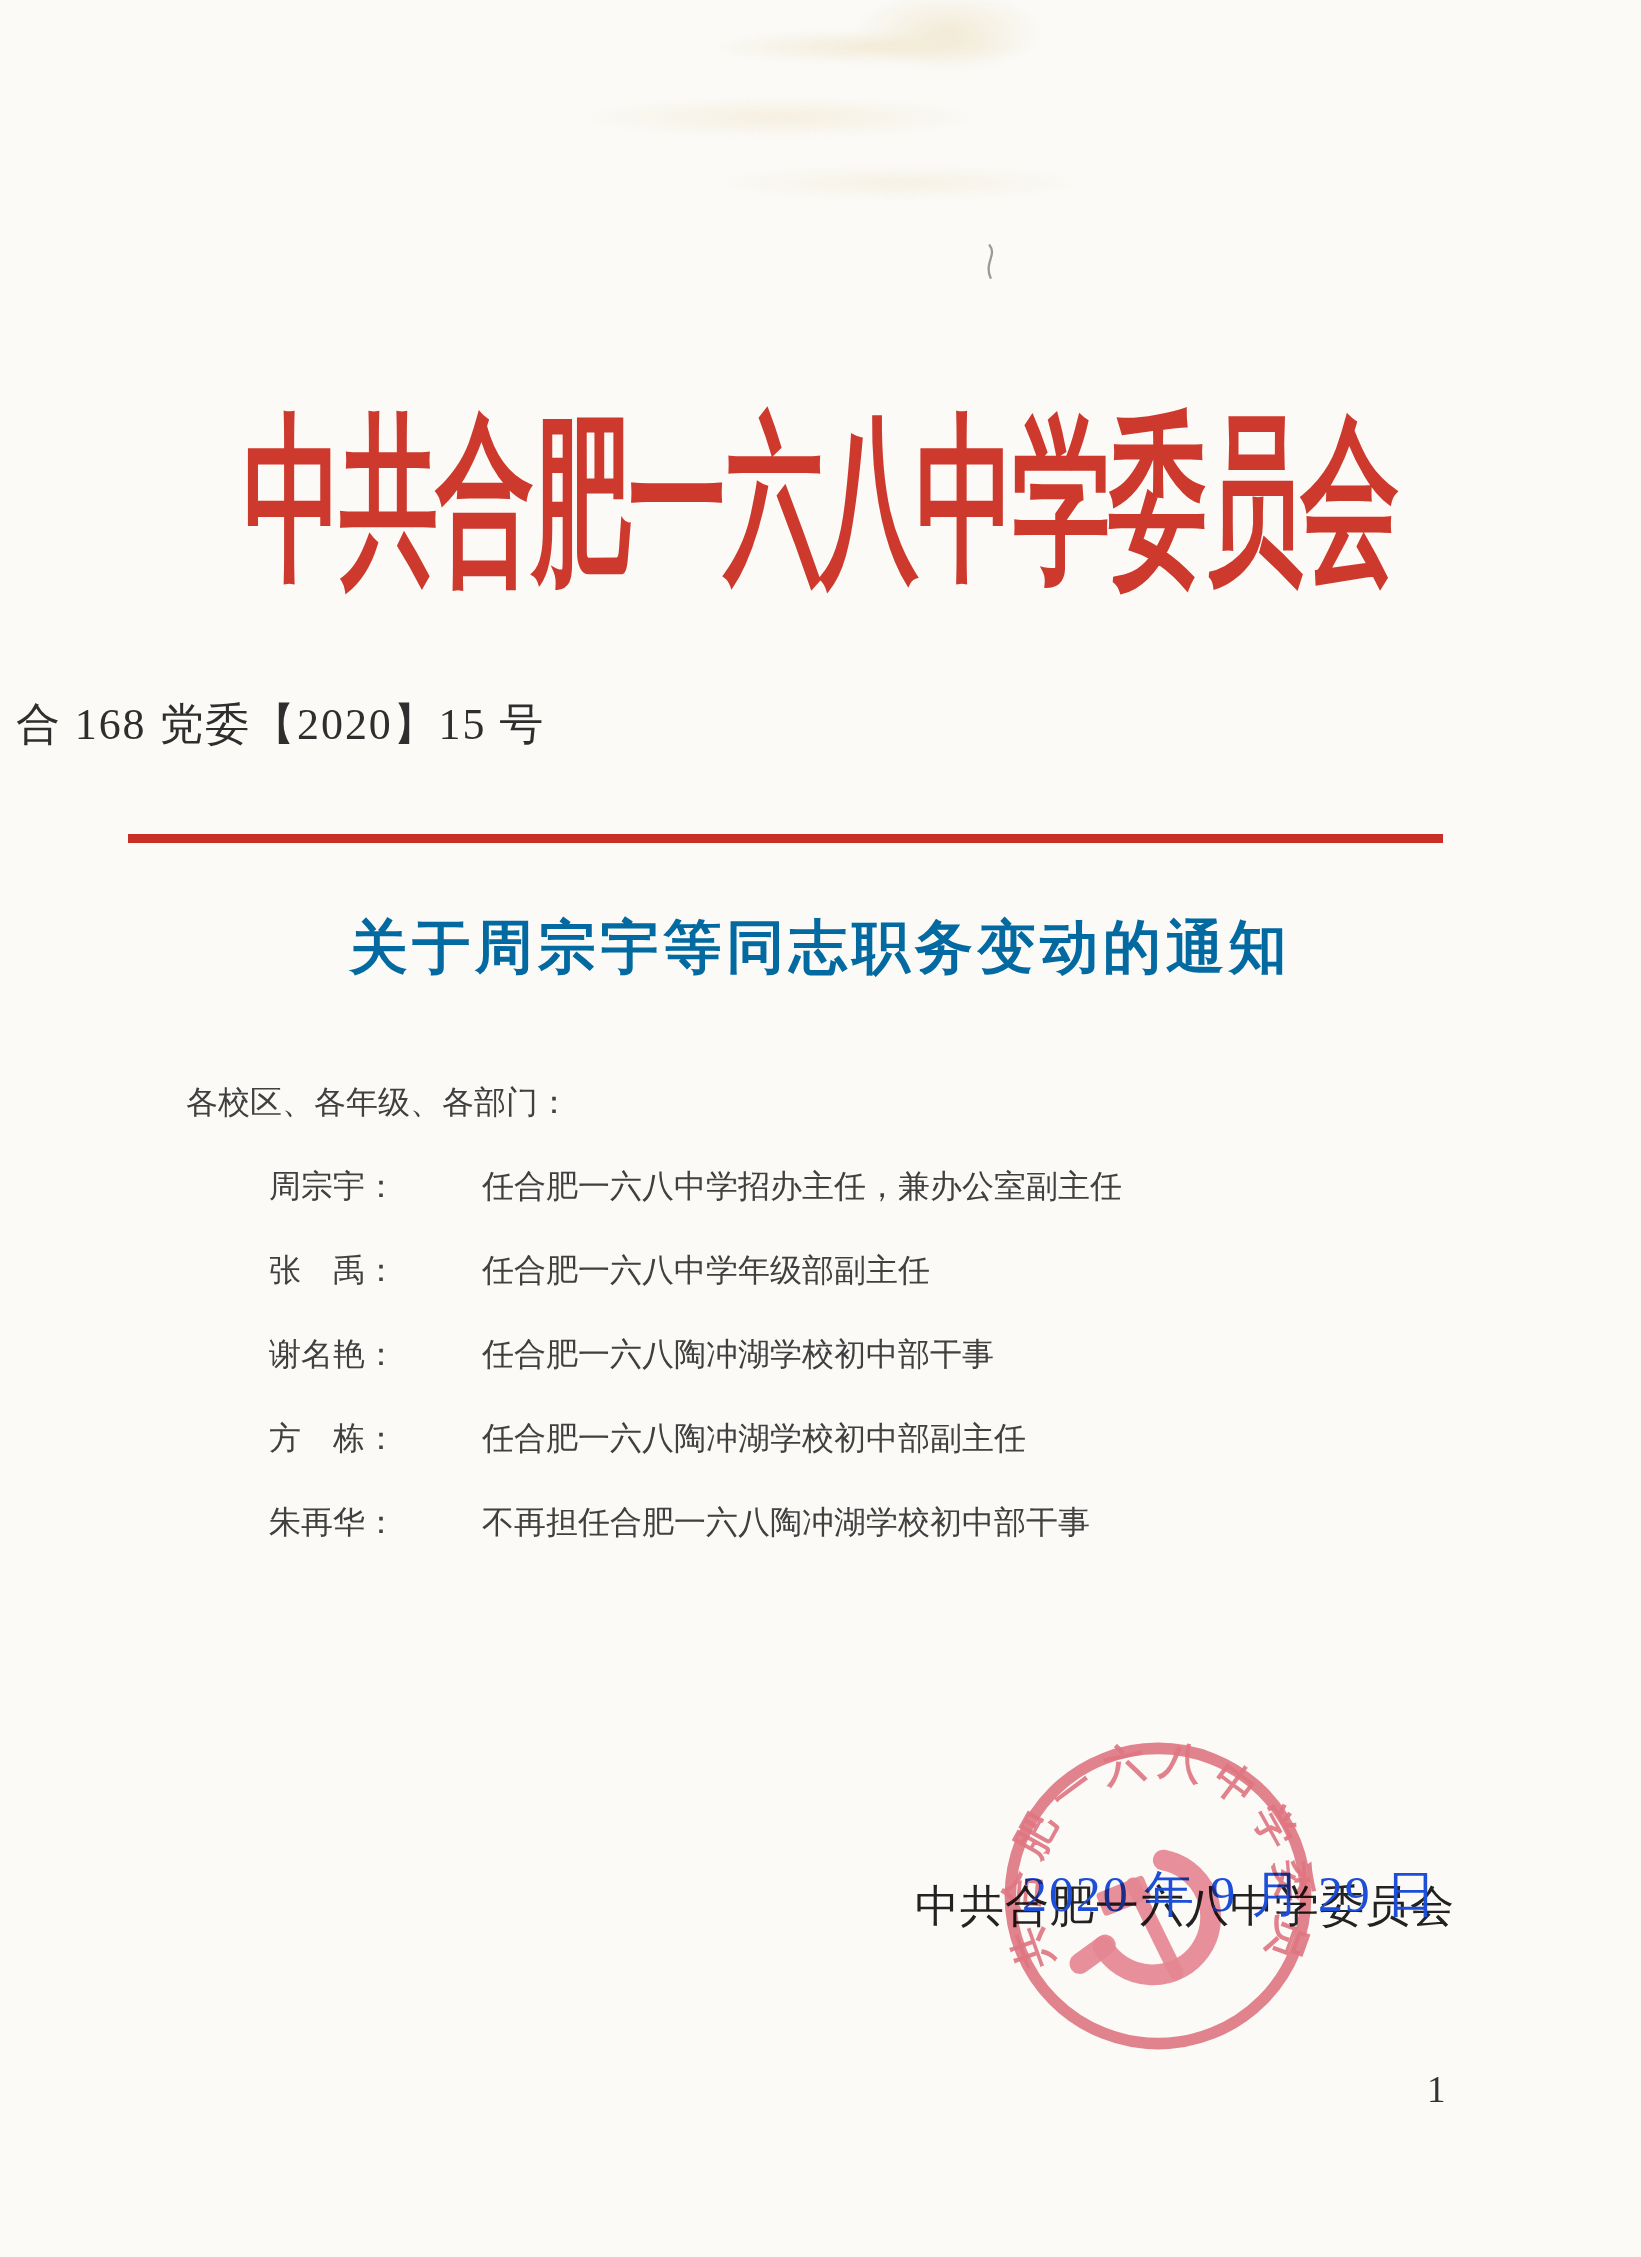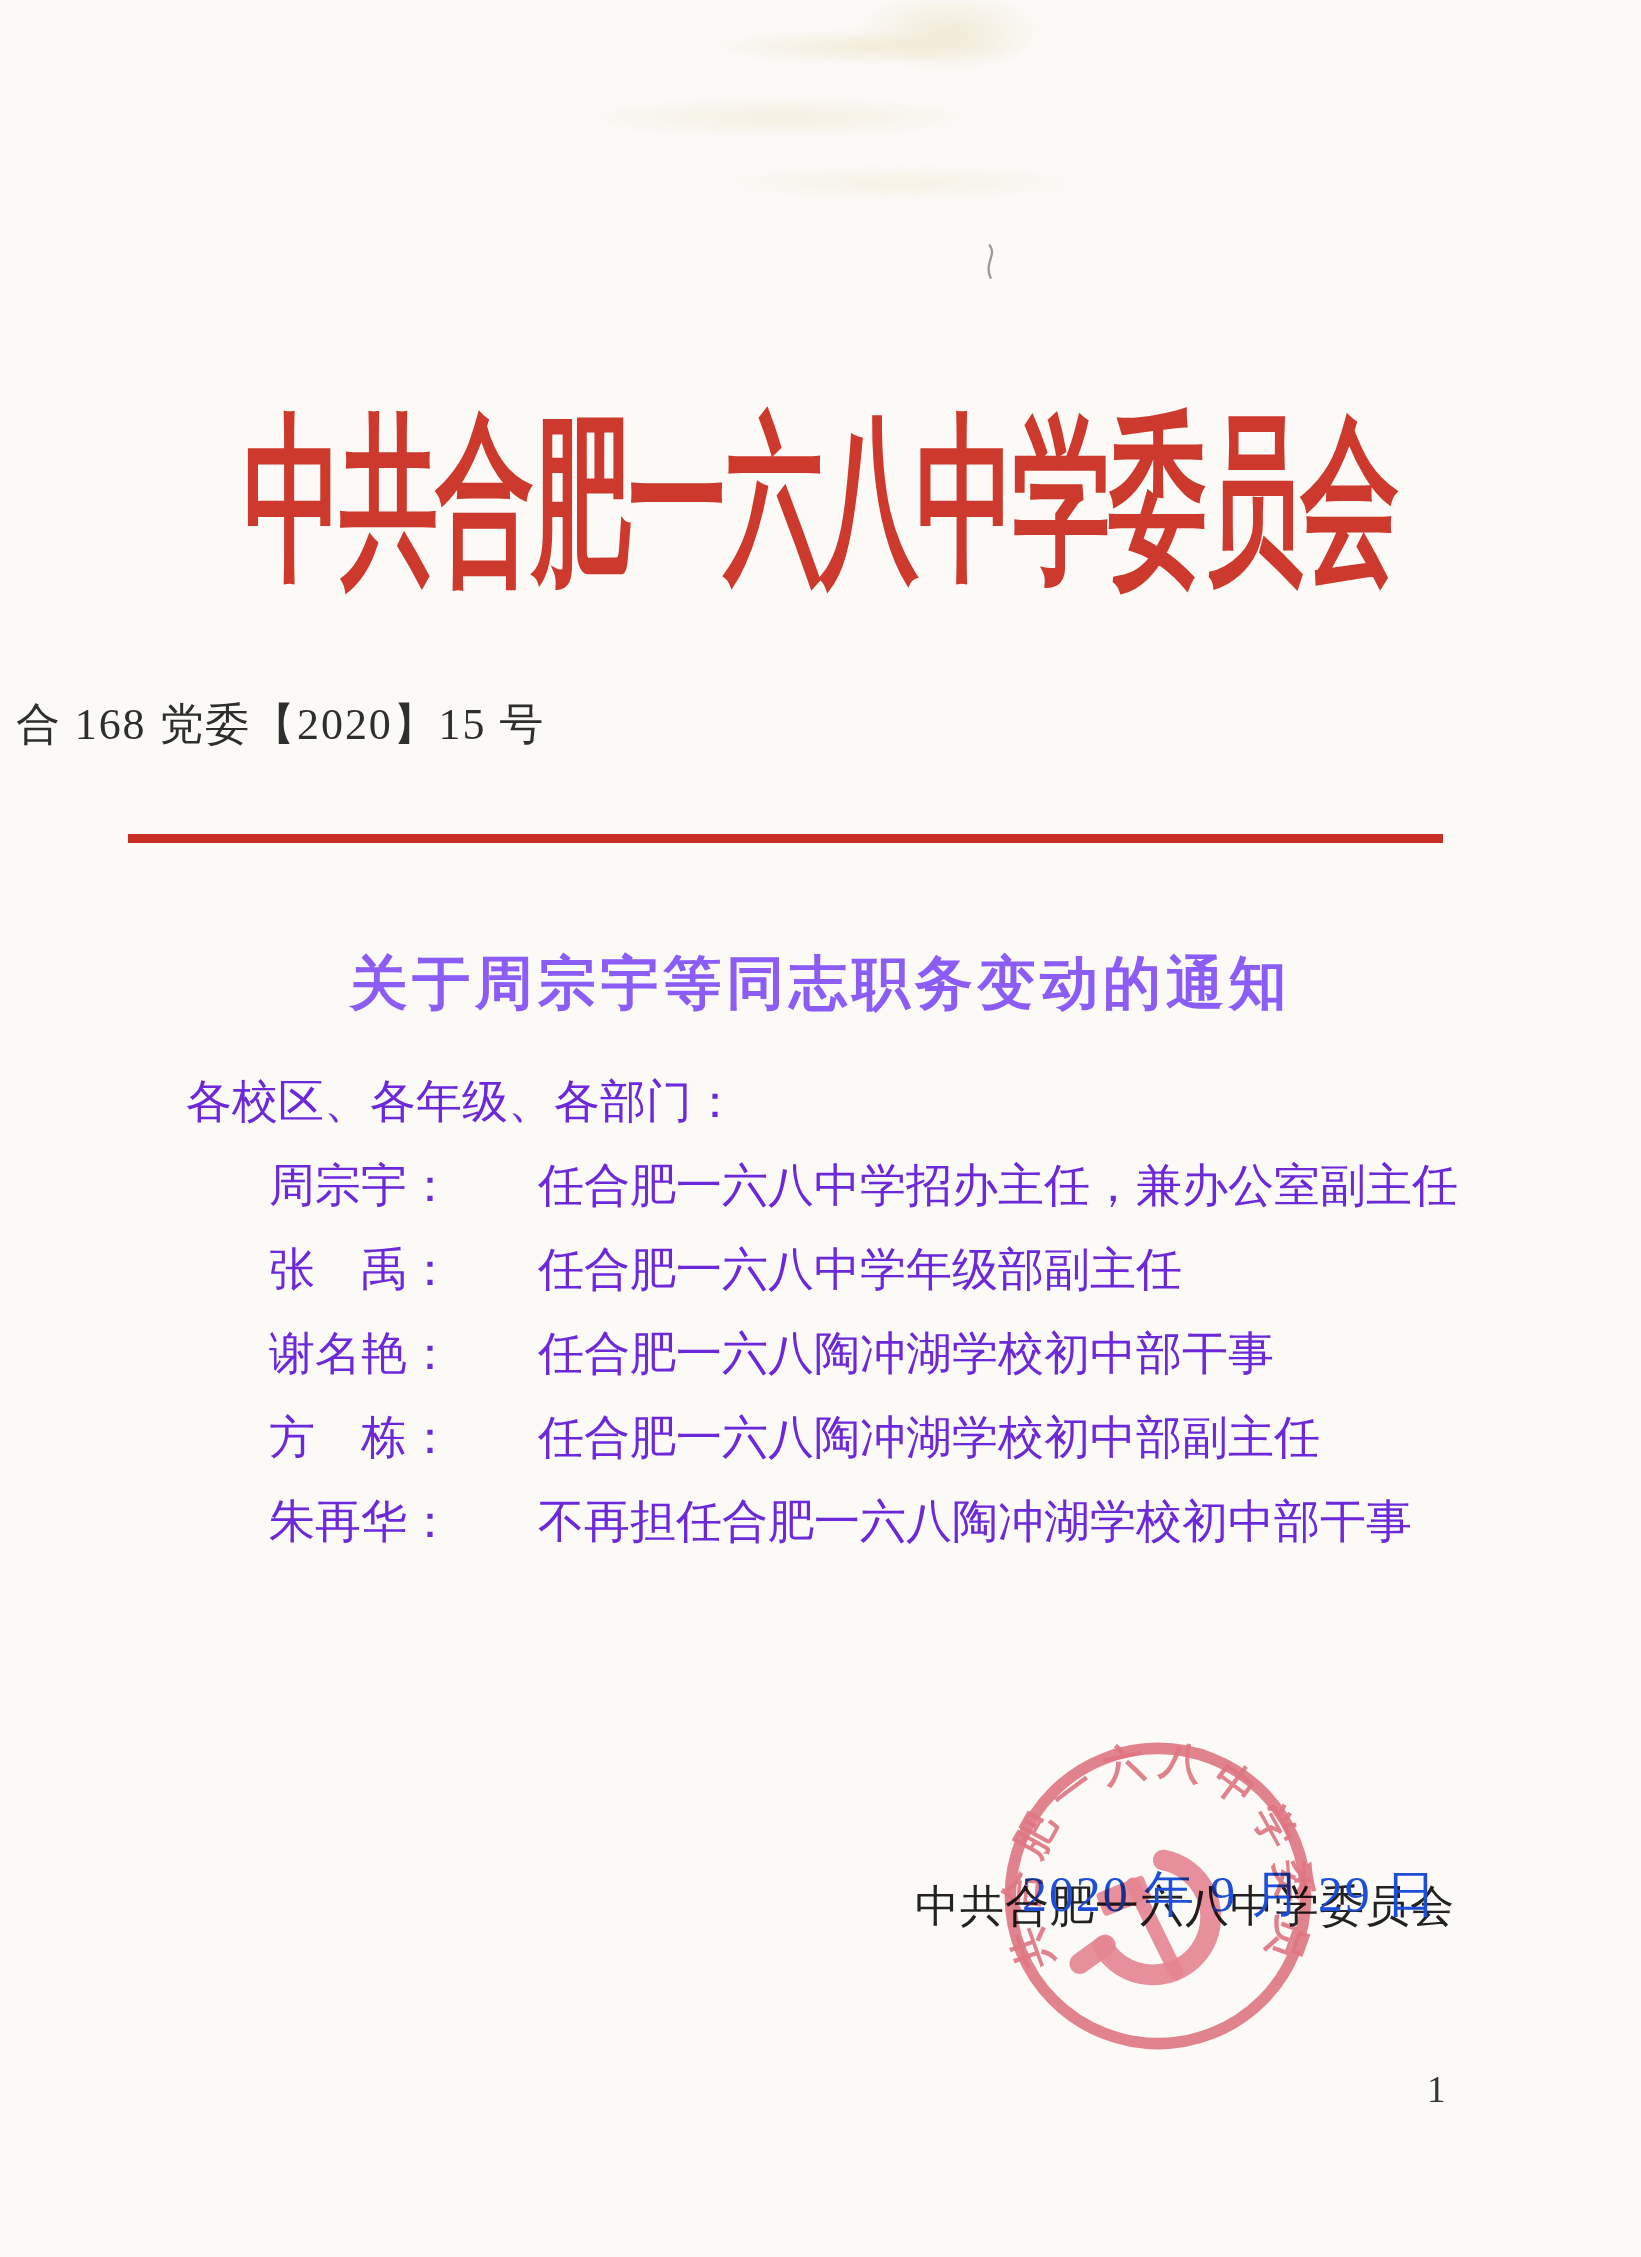--- a/index.html
+++ b/index.html
@@ -34,28 +34,27 @@
     font-size:44px;line-height:48px;color:#2e2e2e;
     letter-spacing:1.9px;
   }
   .red-rule{
     position:absolute;top:834px;left:128px;width:1315px;height:8.7px;
     background:#c82f27;
   }
   .notice-title{
     position:absolute;top:915px;left:0;width:100%;
     text-align:center;font-size:58px;font-weight:700;line-height:64px;
-    letter-spacing:4.8px;color:#8b5cf6;
+    letter-spacing:4.8px;color:#0369a1;
     font-family:"Liberation Sans","DejaVu Sans",sans-serif;
-    margin-top:36px;
   }
 
   .body-text{
     position:absolute;left:186px;top:1060px;width:1220px;
-    font-size:46px;line-height:84px;color:#6d28d9;
+    font-size:32px;line-height:84px;color:#404040;
   }
   .salutation{white-space:nowrap;}
   .para-line{text-align:justify;text-align-last:justify;}
   .para-line.first{text-indent:128px;}
   .appointment-row{padding-left:83px;white-space:nowrap;}
   .appointee-role{margin-left:85px;text-align:right;}
   .closing{padding-left:83px;margin-top:43px;}
 
   .signature-org{
     position:absolute;left:915px;top:1883px;

